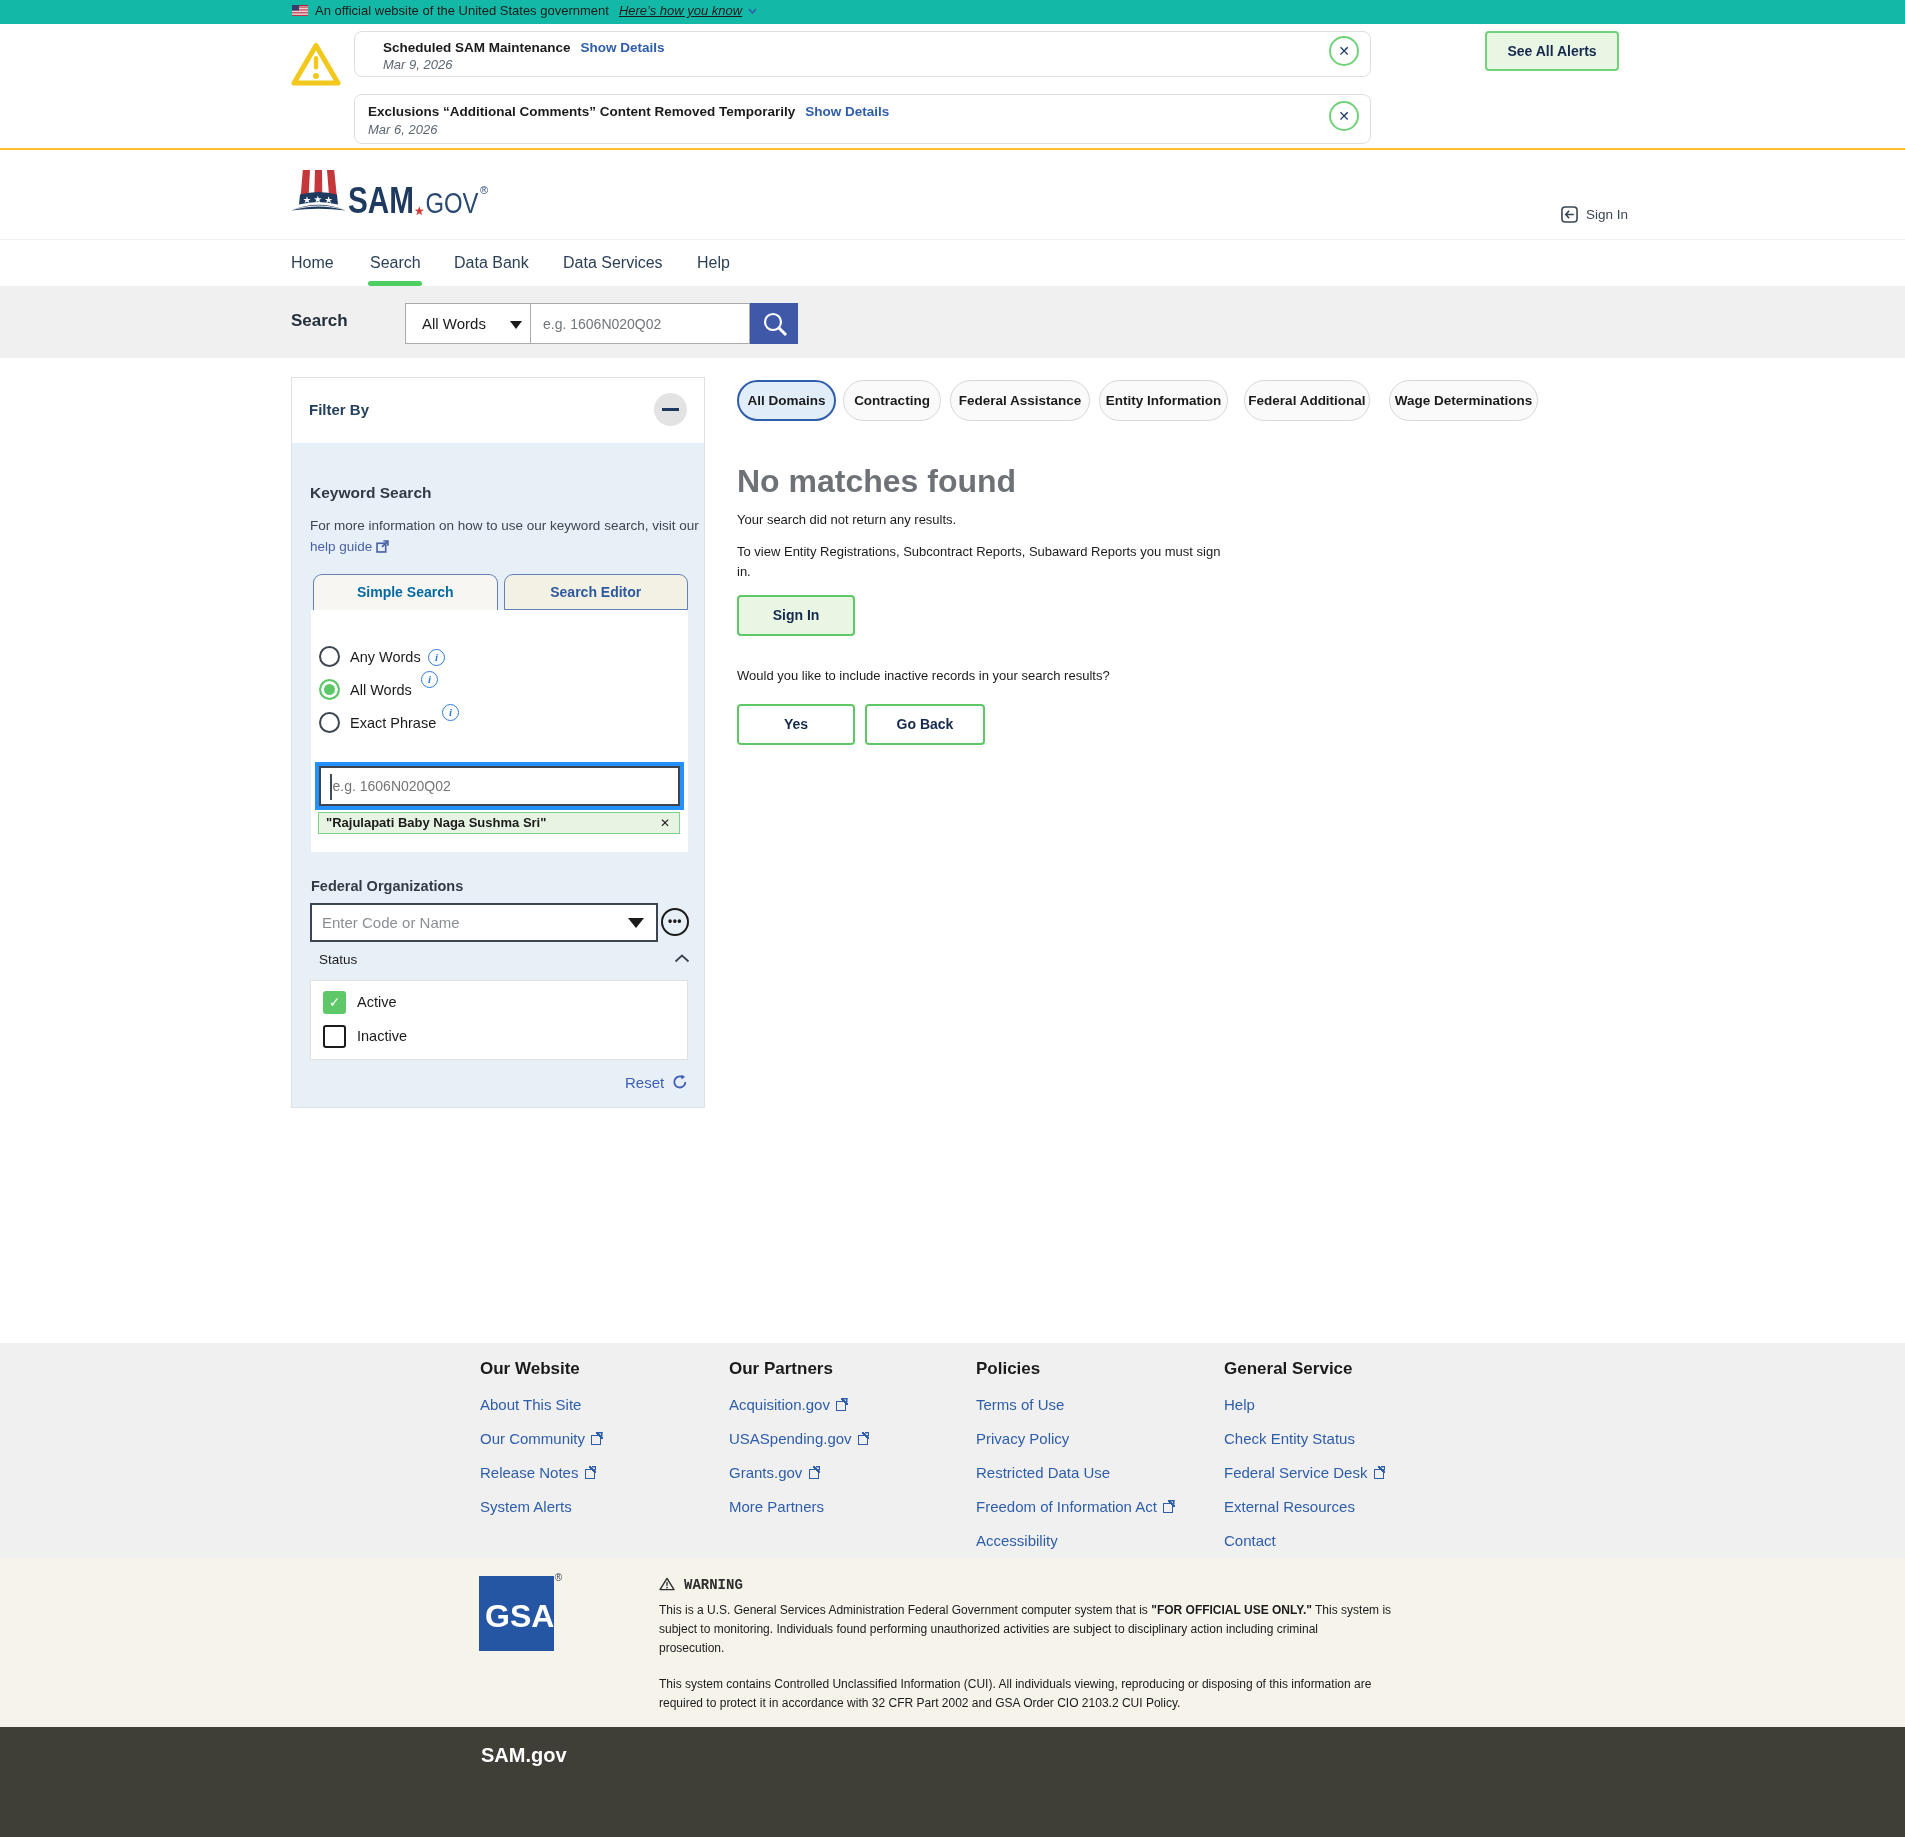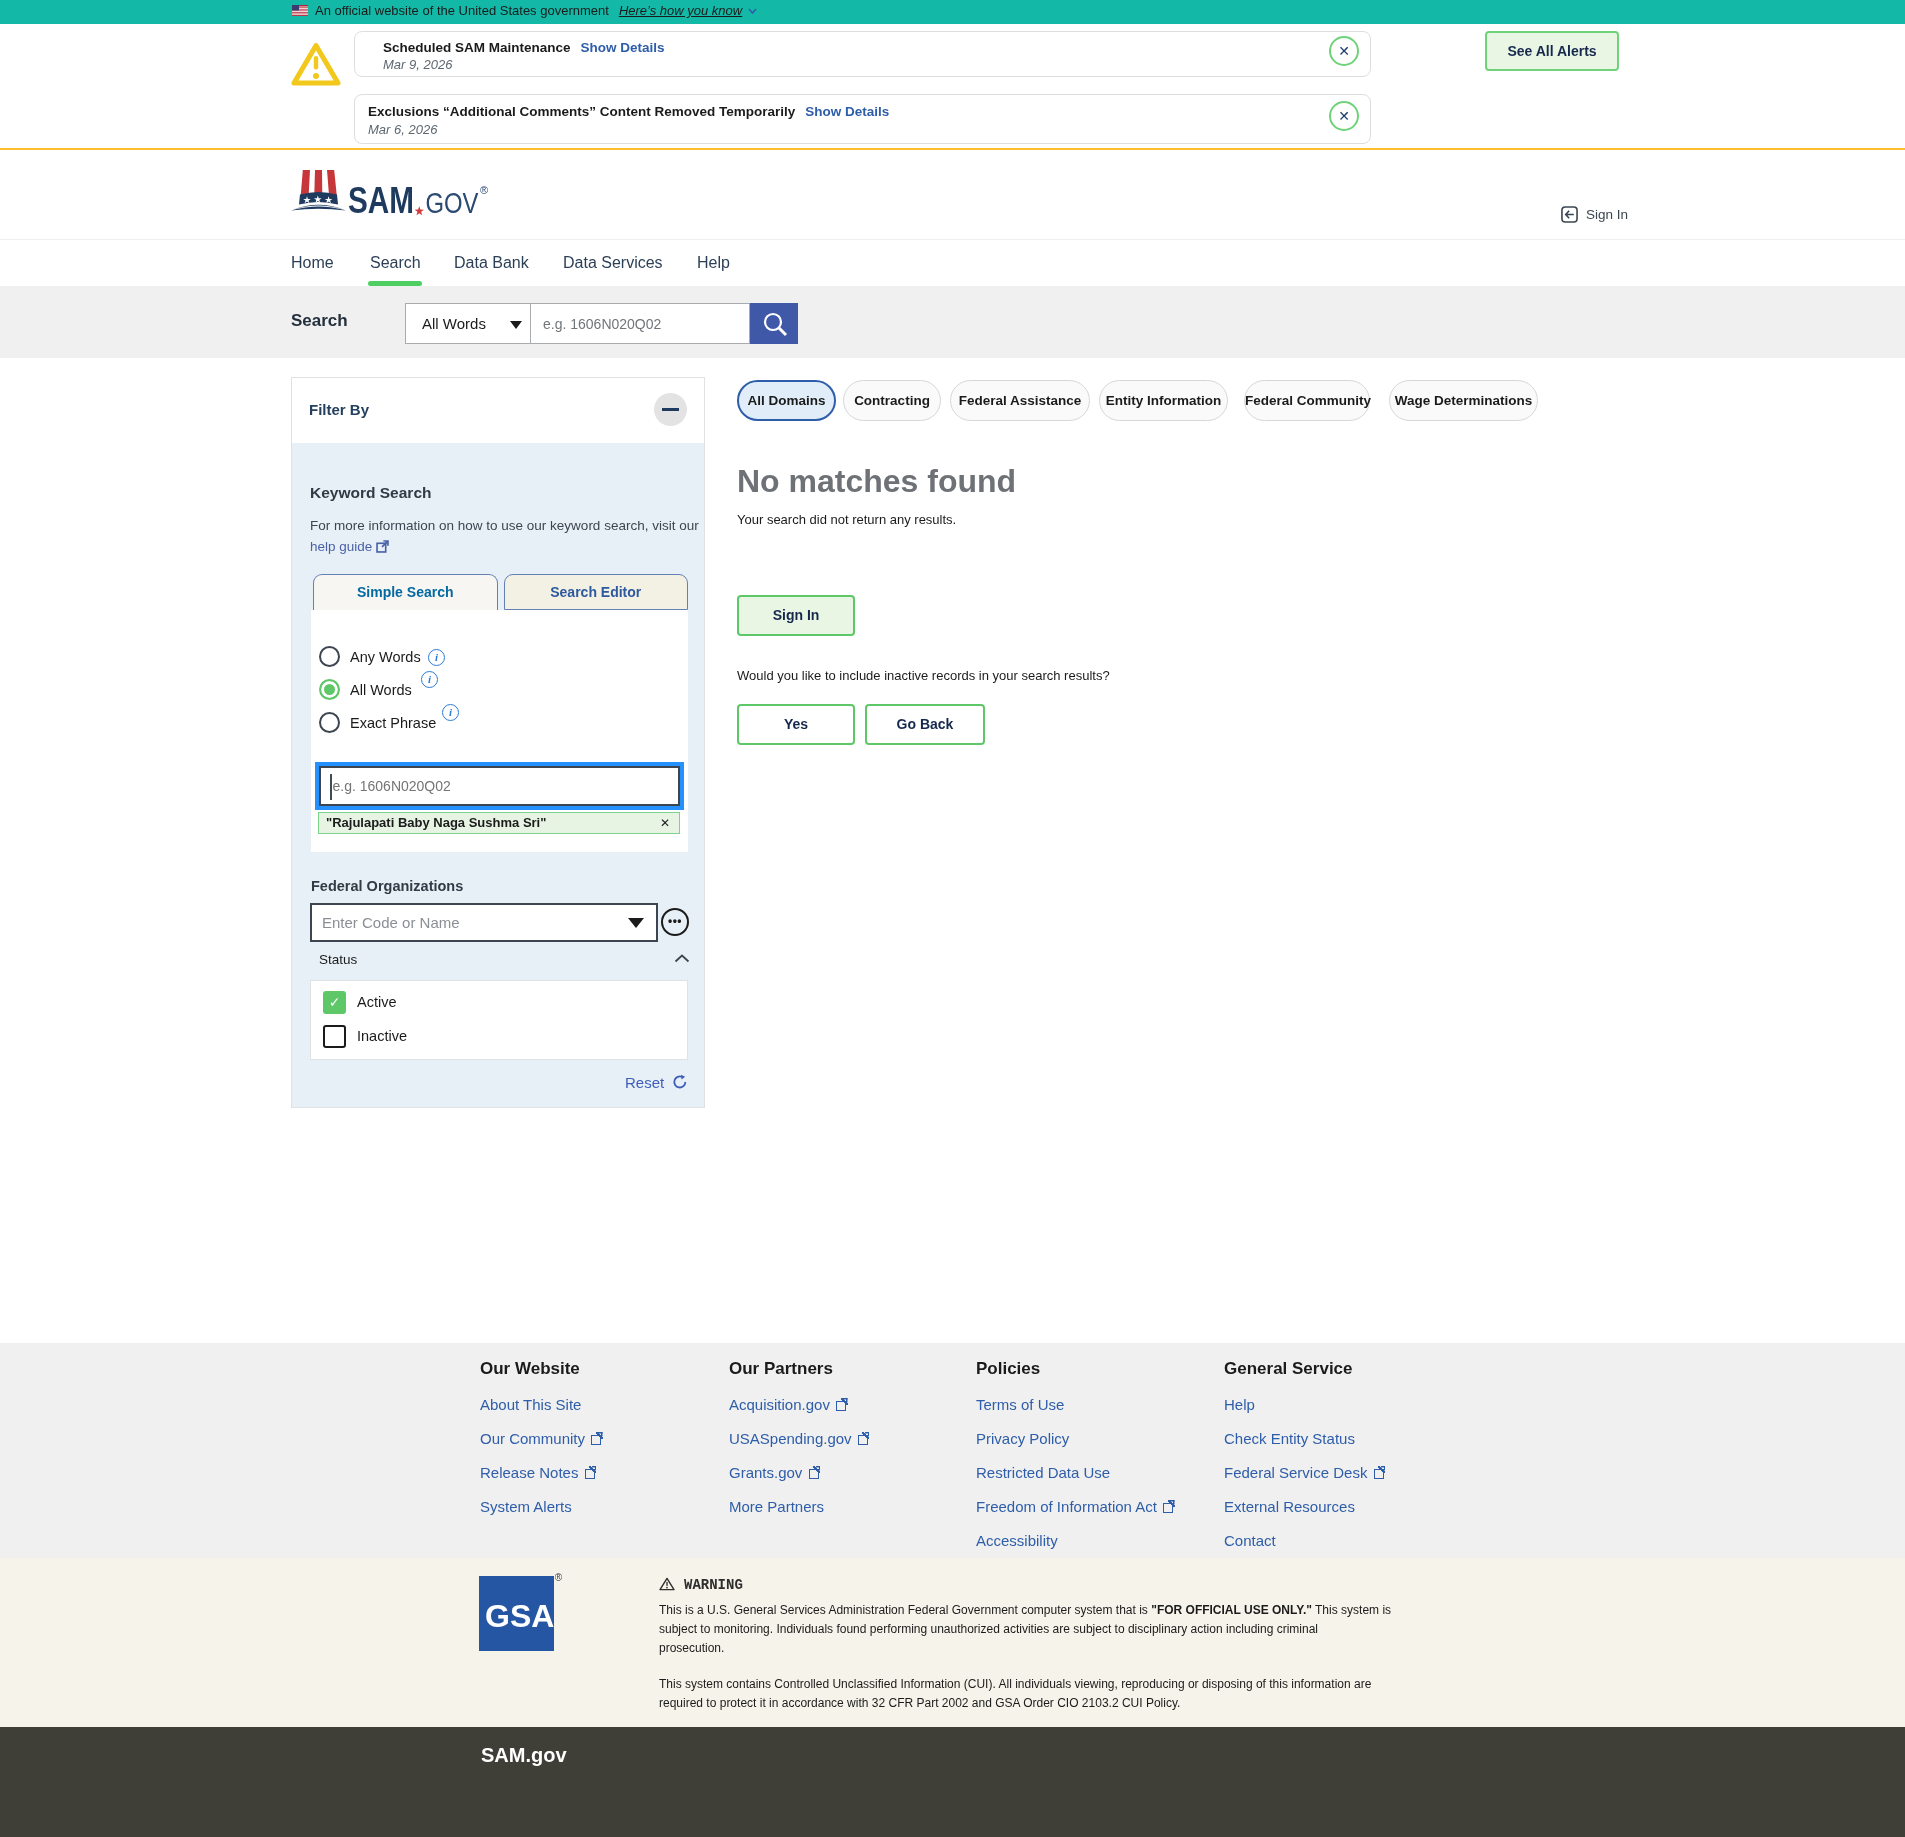--- a/index.html
+++ b/index.html
@@ -249,24 +249,25 @@
 <svg class="reseti" width="16" height="16" viewBox="0 0 18 18">
         <path d="M15 9 A6.2 6.2 0 1 1 11.5 3.4" stroke="#3e5db8" stroke-width="2" fill="none"></path>
         <path d="M10.2 0.8 L14.8 3.2 L10.8 6.3 Z" fill="#3e5db8"></path>
       </svg>
 </div>
 
 <div class="abs pill on" style="left:737px; width:99px;">All Domains</div>
 <div class="abs pill" style="left:843px; width:98px;">Contracting</div>
 <div class="abs pill" style="left:950px; width:140px;">Federal Assistance</div>
 <div class="abs pill" style="left:1099px; width:129px;">Entity Information</div>
-<div class="abs pill" style="left:1244px; width:126px;">Federal Community</div>
+<div class="abs pill" style="left:1244px; width:126px;">Federal Additional</div>
 <div class="abs pill" style="left:1389px; width:149px;">Wage Determinations</div>
 <div class="abs nmf">No matches found</div>
 <div class="rp" style="top:510px;">Your search did not return any results.</div>
+<div class="rp" style="top:542px; width:505px;">To view Entity Registrations, Subcontract Reports, Subaward Reports you must sign<br>in.</div>
 <div class="abs gbtn" style="left:737px; top:595px; width:118px; background:#eaf6e4;">Sign In</div>
 <div class="rp" style="top:666px;">Would you like to include inactive records in your search results?</div>
 <div class="abs gbtn" style="left:737px; top:704px; width:118px; background:#fff;">Yes</div>
 <div class="abs gbtn" style="left:865px; top:704px; width:120px; background:#fff;">Go Back</div>
 
 <div class="abs flinks">
 <div class="fcol" style="left:480px;">
 <h4>Our Website</h4>
 <a href="#">About This Site</a>
 <a href="#">Our Community <span class="ext"></span></a>

